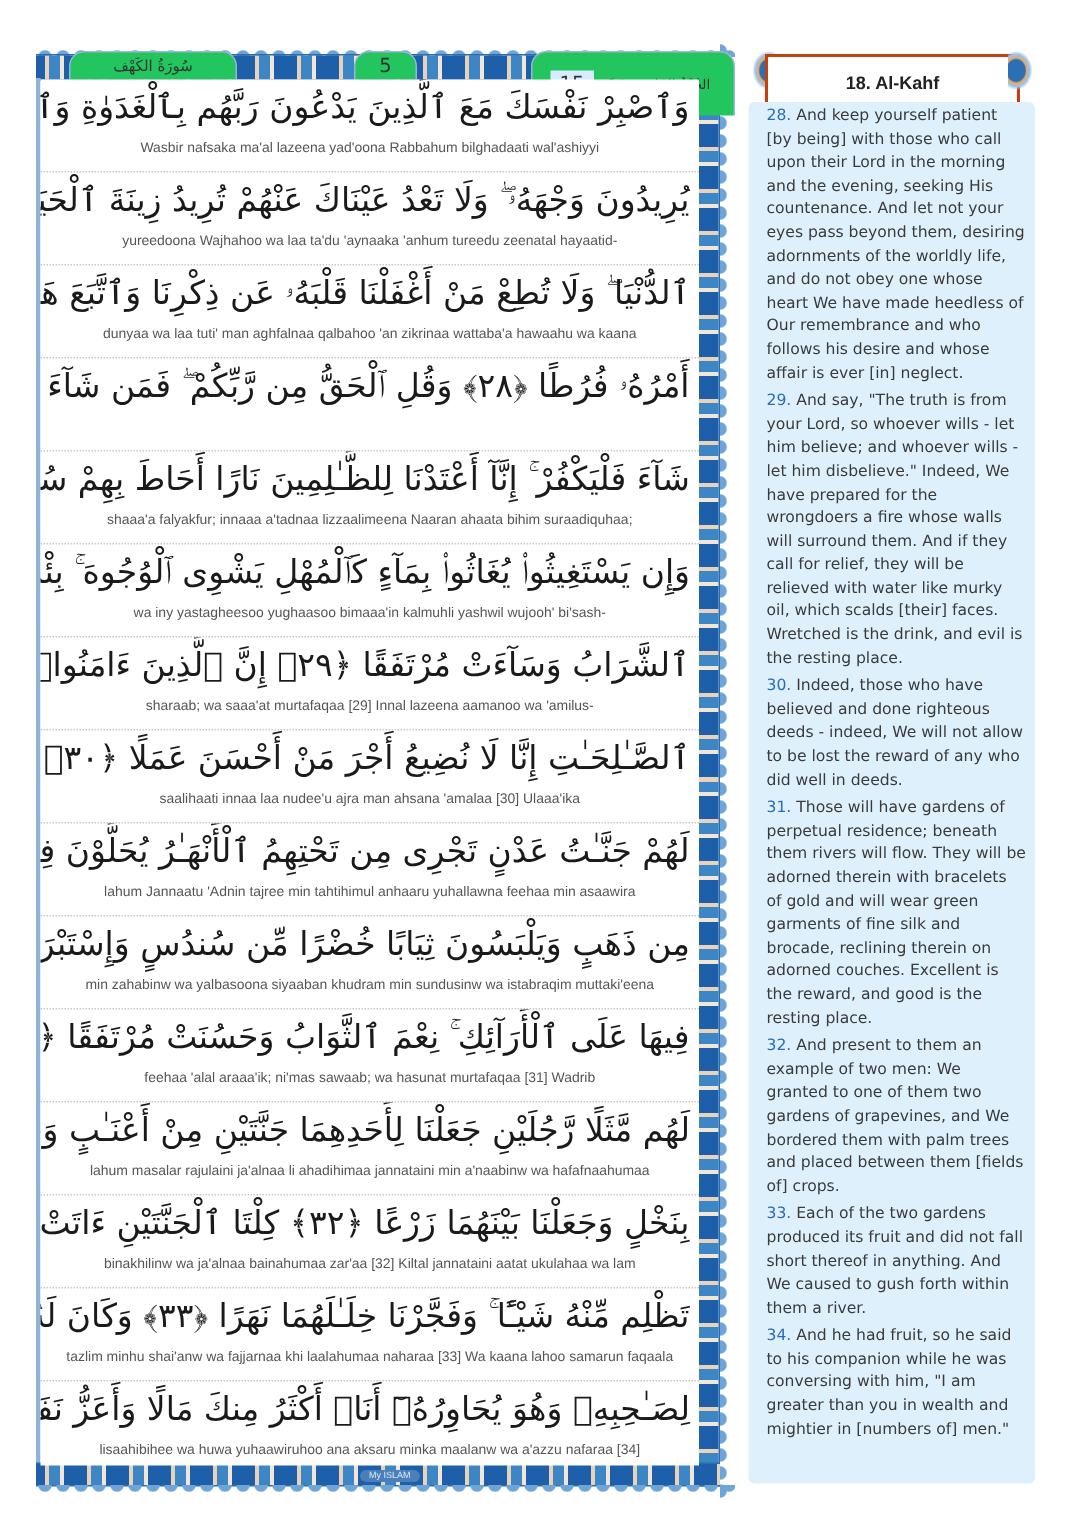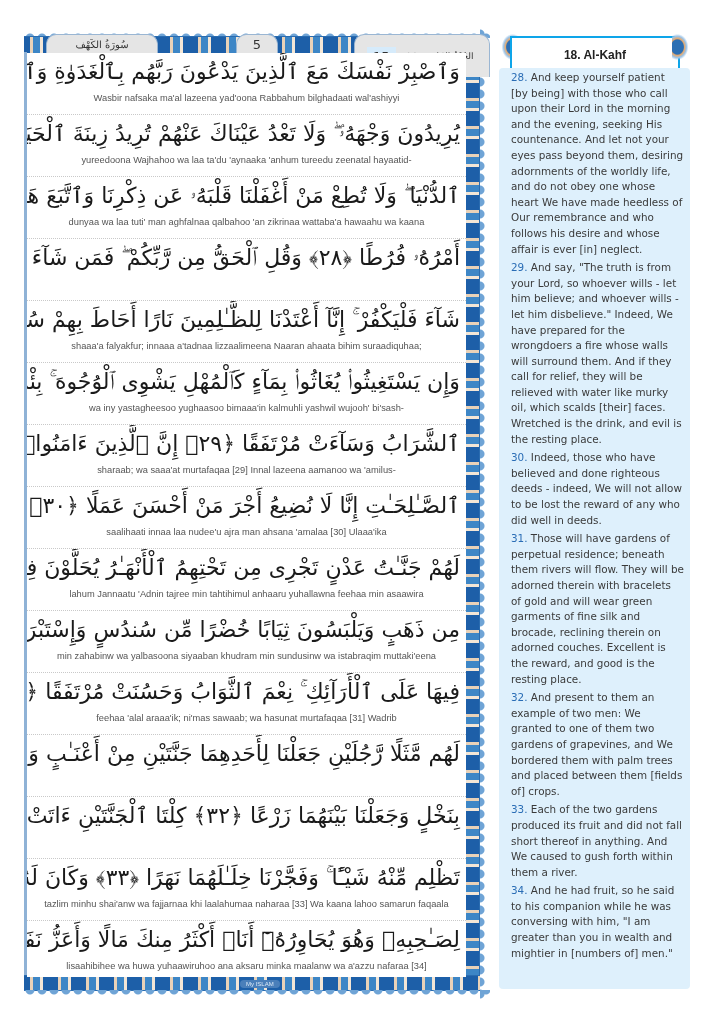--- a/index.html
+++ b/index.html
@@ -17,40 +17,40 @@
   .band-bottom { position:absolute; left:0; bottom:9px; width:456px; height:14px;
     background: repeating-linear-gradient(90deg, #1d5fa8 0 6px, #e9d2b8 6px 9px, #3d86c6 9px 16px, #f3e6d6 16px 19px, #1d5fa8 19px 28px);
     border-top:1px solid #2a6cb0; border-bottom:1px solid #2a6cb0; }
   .band-right { position:absolute; right:10px; top:8px; width:14px; bottom:9px;
     background: repeating-linear-gradient(180deg, #1d5fa8 0 6px, #e9d2b8 6px 9px, #3d86c6 9px 16px, #f3e6d6 16px 19px, #1d5fa8 19px 28px);
     border-left:1px solid #2a6cb0; border-right:1px solid #2a6cb0; }
   .orn-right { position:absolute; right:0; top:0; width:10px; height:100%;
     background: radial-gradient(circle at 0px 6px, #6fa4d6 4px, transparent 5px) 0 0/10px 12px repeat-y; }
   .border-left { position:absolute; left:0; top:24px; width:3px; bottom:23px; background:#8fb2d6; }
 
-  .tab { position:absolute; top:6px; height:18px; background:#e5e5e5; border:1px solid #9ab6d3; border-bottom:none;
+  .tab { position:absolute; top:6px; height:18px; background:#22c55e; border:1px solid #9ab6d3; border-bottom:none;
          border-radius:10px 10px 0 0; display:flex; align-items:center; justify-content:center; color:#333; }
   .tab-surah { left:22px; width:110px; font-family:"DejaVu Serif", serif; font-size:10px; }
   .tab-page { left:212px; width:40px; font-size:13px; }
   .tab-juz { left:330px; width:110px; padding:12px; justify-content:center; overflow:hidden; }
   .tab-juz .num { background:#d6ebfb; height:100%; display:flex; align-items:center; padding:0 6px; font-size:13px; color:#333; }
   .tab-juz .name { flex:1; text-align:center; font-family:"DejaVu Serif", serif; font-size:9px; }
 
   .textarea { position:absolute; left:3px; top:25px; width:439px; bottom:23px; background:#fff; }
   .line { height:62px; border-bottom:1px dotted #c9c9c9; box-sizing:border-box; text-align:center; }
   .line:last-child { border-bottom:none; }
   .ar { direction:rtl; font-family:"DejaVu Sans", sans-serif; font-size:22px; line-height:38px; color:#1a1a1a;
         white-space:nowrap; overflow:hidden; padding:0 6px; letter-spacing:0.5px; }
   .tr { font-family:"Liberation Sans", sans-serif; font-size:9.3px; color:#555; line-height:14px; white-space:nowrap; }
   .footer-badge { position:absolute; left:216px; bottom:12px; background:#4a7fba; color:#dbe9f7; font-size:6px;
     padding:1px 6px; border-radius:5px; font-family:"Liberation Sans", sans-serif; }
 
   
   .surah-title { position:absolute; left:510px; top:36px; width:170px; height:38px; background:#fff;
-    border:2px solid #0ea5e9; display:flex; align-items:center; justify-content:center;
+    border:2px solid #c2410c; display:flex; align-items:center; justify-content:center;
     font-family:"Liberation Sans", sans-serif; font-weight:bold; font-size:12px; color:#222; box-sizing:border-box; }
   .title-orn { position:absolute; top:32px; width:18px; height:30px; }
   .title-orn.l { left:500px; background: radial-gradient(ellipse at 70% 50%, #2c6fb3 6px, #e7a96c 7px, #9cc4e8 9px, transparent 11px); }
   .title-orn.r { left:672px; background: radial-gradient(ellipse at 30% 50%, #2c6fb3 6px, #e7a96c 7px, #9cc4e8 9px, transparent 11px); }
 
   .panel { position:absolute; left:499px; top:68px; width:191px; height:921px; background:#def0fc; border-radius:4px; overflow:hidden; }
   .panel-head { height:18px; background:#1c4f93; color:#fff; font-family:"DejaVu Sans", sans-serif; font-weight:bold;
     font-size:8.6px; display:flex; align-items:center; justify-content:center; border-radius:4px 4px 0 0; }
   .panel-body { padding:2px 6px 0 12px; font-family:"DejaVu Sans", sans-serif; font-size:10.4px; line-height:15.6px; color:#3a3a3a; }
   .verse { margin-bottom:3px; }
@@ -118,23 +118,25 @@
     <div class="line">
         <div class="ar">مِن ذَهَبٍ وَيَلْبَسُونَ ثِيَابًا خُضْرًا مِّن سُندُسٍ وَإِسْتَبْرَقٍ مُّتَّكِـِٔينَ</div>
         <div class="tr">min zahabinw wa yalbasoona siyaaban khudram min sundusinw wa istabraqim muttaki'eena</div>
       </div>
     <div class="line">
         <div class="ar">فِيهَا عَلَى ٱلْأَرَآئِكِ ۚ نِعْمَ ٱلثَّوَابُ وَحَسُنَتْ مُرْتَفَقًا ﴿٣١﴾ ۞ وَٱضْرِبْ</div>
         <div class="tr">feehaa 'alal araaa'ik; ni'mas sawaab; wa hasunat murtafaqaa [31] Wadrib</div>
       </div>
     <div class="line">
         <div class="ar">لَهُم مَّثَلًا رَّجُلَيْنِ جَعَلْنَا لِأَحَدِهِمَا جَنَّتَيْنِ مِنْ أَعْنَـٰبٍ وَحَفَفْنَـٰهُمَا</div>
+        <div class="tr">lahum masalar rajulaini ja'alnaa li ahadihimaa jannataini min a'naabinw wa hafafnaahumaa</div>
       </div>
     <div class="line">
         <div class="ar">بِنَخْلٍ وَجَعَلْنَا بَيْنَهُمَا زَرْعًا ﴿٣٢﴾ كِلْتَا ٱلْجَنَّتَيْنِ ءَاتَتْ أُكُلَهَا وَلَمْ</div>
+        <div class="tr">binakhilinw wa ja'alnaa bainahumaa zar'aa [32] Kiltal jannataini aatat ukulahaa wa lam</div>
       </div>
     <div class="line">
         <div class="ar">تَظْلِم مِّنْهُ شَيْـًٔا ۚ وَفَجَّرْنَا خِلَـٰلَهُمَا نَهَرًا ﴿٣٣﴾ وَكَانَ لَهُۥ ثَمَرٌ فَقَالَ</div>
         <div class="tr">tazlim minhu shai'anw wa fajjarnaa khi laalahumaa naharaa [33] Wa kaana lahoo samarun faqaala</div>
       </div>
     <div class="line">
         <div class="ar">لِصَـٰحِبِهِۦ وَهُوَ يُحَاوِرُهُۥٓ أَنَا۠ أَكْثَرُ مِنكَ مَالًا وَأَعَزُّ نَفَرًا ﴿٣٤﴾</div>
         <div class="tr">lisaahibihee wa huwa yuhaawiruhoo ana aksaru minka maalanw wa a'azzu nafaraa [34]</div>
       </div>
   </div>

